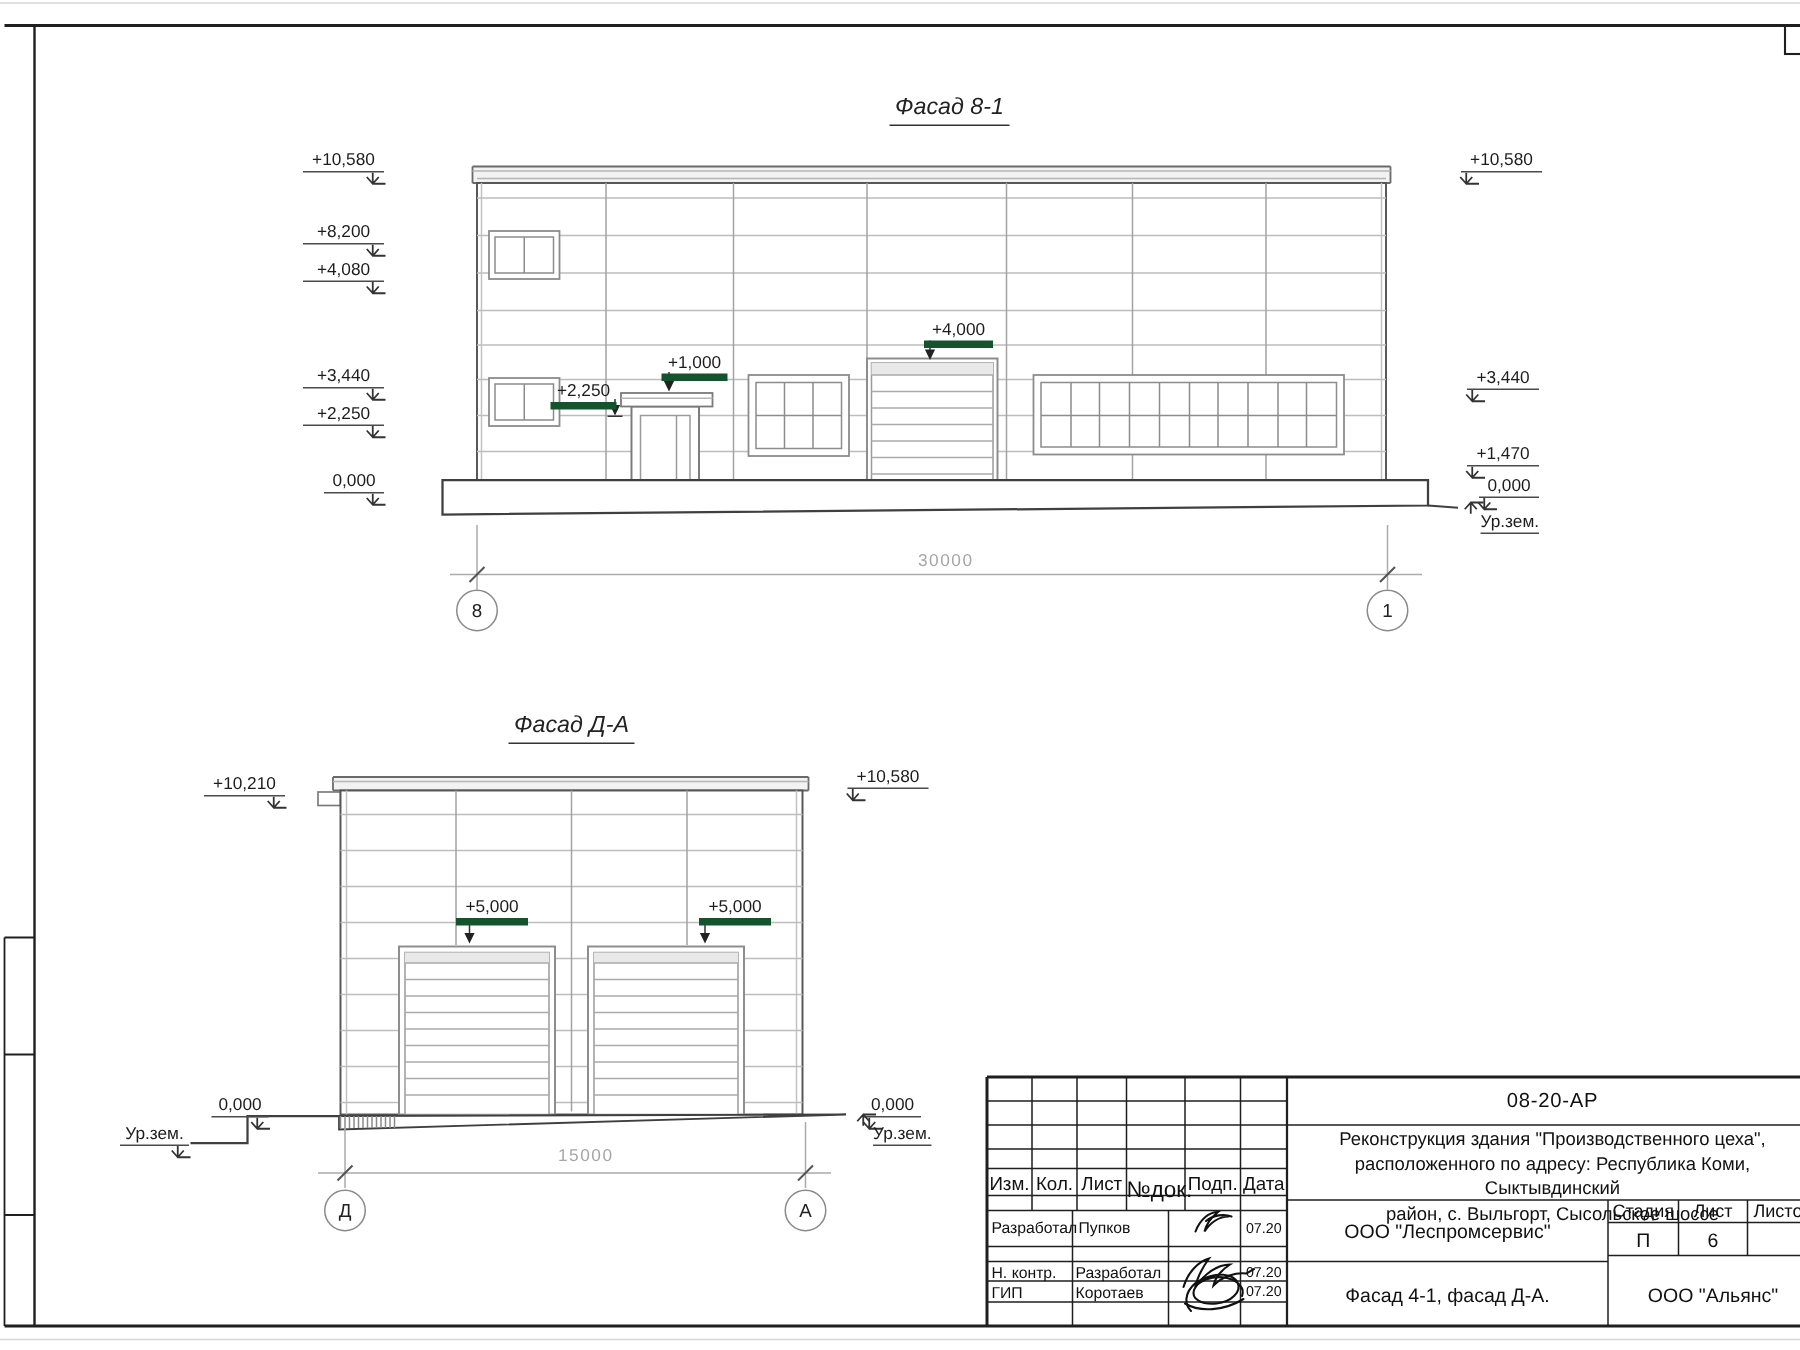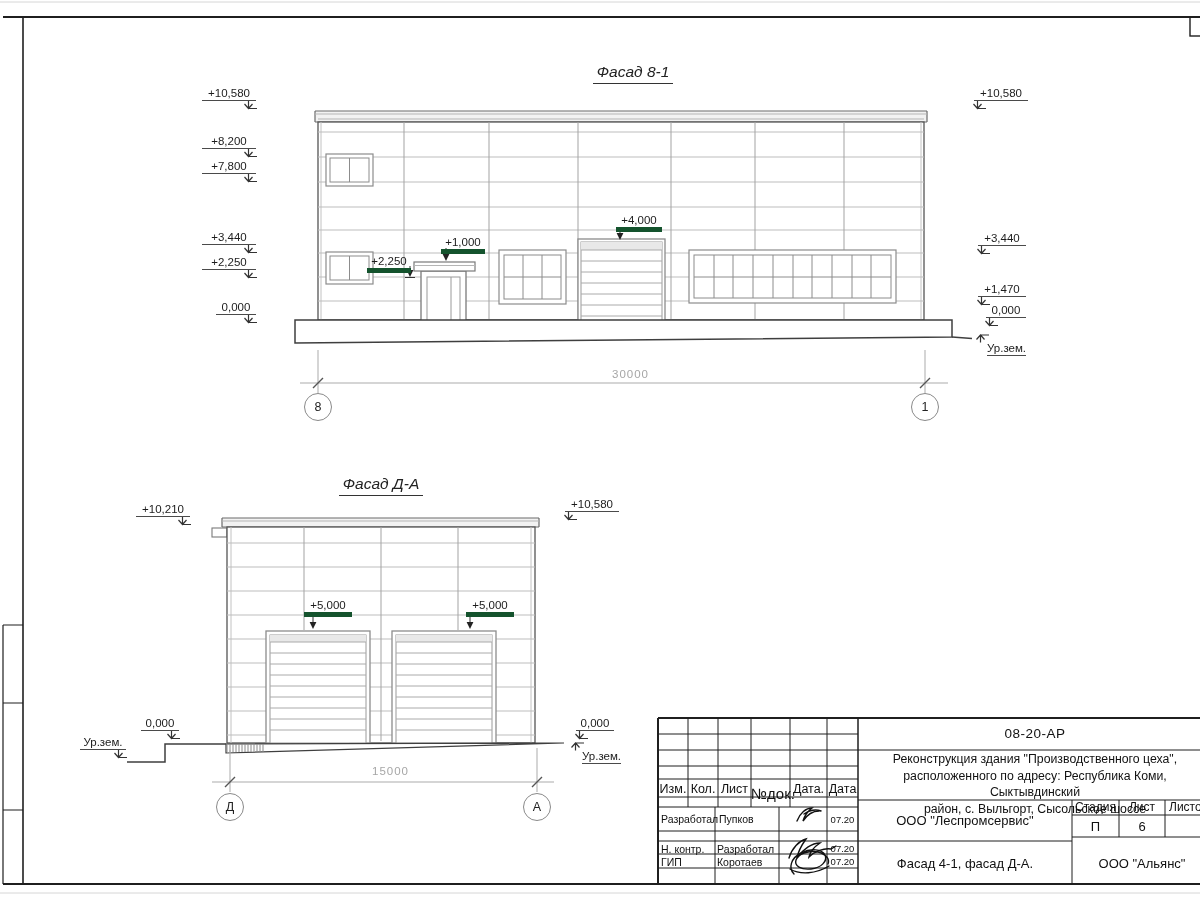--- a/index.html
+++ b/index.html
@@ -1,21 +1,21 @@
 <!DOCTYPE html>
 <html><head>
 <meta charset="utf-8">
 <style>
   html,body{margin:0;padding:0;background:#fff;}
   #sheet{position:relative;width:1200px;height:900px;background:#fff;overflow:hidden;
          font-family:"Liberation Sans", sans-serif;color:#1c1c1c;text-decoration:underline;}
   svg.linework{position:absolute;left:0;top:0;}
   
   .emark{position:absolute;font-size:11.5px;line-height:12px;text-align:center;}
-  .emark .et{display:block;border-bottom:1px solid #4a4a4a;padding-bottom:1px;white-space:nowrap;}
+  .emark .et{display:block;border-bottom:1px solid #4a4a4a;padding-bottom:1px;white-space:nowrap;margin-top:14px;}
   .ea{position:absolute;top:100%;}
   .ea-r{right:-2px;}
   .ea-l{left:-2px;}
   .ea path,.ga path{stroke:#333;stroke-width:1.2;fill:none;}
   
   .gmark{position:absolute;font-size:11.5px;line-height:12px;}
   .gmark .ga{position:absolute;left:0;top:0;}
   .gmark .gt{display:inline-block;margin:10px 0 0 12px;border-bottom:1px solid #4a4a4a;padding-bottom:1px;white-space:nowrap;}
   
   .lmark{position:absolute;font-size:11.5px;line-height:12px;text-align:center;}
@@ -198,21 +198,21 @@
         <path d="M5.5 0 V7.5 M1.5 3 L5.5 7.5 L9.5 3 M5.5 7.5 H14"></path>
       </svg>
   </div>
   <div class="emark" style="left:202px;top:135px;width:54px">
     <span class="et">+8,200</span>
     <svg class="ea ea-r" width="15" height="10" viewBox="0 0 15 10">
         <path d="M5.5 0 V7.5 M1.5 3 L5.5 7.5 L9.5 3 M5.5 7.5 H14"></path>
       </svg>
   </div>
   <div class="emark" style="left:202px;top:160px;width:54px">
-    <span class="et">+7,800</span>
+    <span class="et">+4,080</span>
     <svg class="ea ea-r" width="15" height="10" viewBox="0 0 15 10">
         <path d="M5.5 0 V7.5 M1.5 3 L5.5 7.5 L9.5 3 M5.5 7.5 H14"></path>
       </svg>
   </div>
   <div class="emark" style="left:202px;top:231px;width:54px">
     <span class="et">+3,440</span>
     <svg class="ea ea-r" width="15" height="10" viewBox="0 0 15 10">
         <path d="M5.5 0 V7.5 M1.5 3 L5.5 7.5 L9.5 3 M5.5 7.5 H14"></path>
       </svg>
   </div>
@@ -338,21 +338,21 @@
   <div class="tb tb-c tb-desc" style="left:858px;top:751px;width:354px">
     <div>Реконструкция здания "Производственного цеха",</div>
     <div>расположенного по адресу: Республика Коми, Сыктывдинский</div>
     <div>район, с. Выльгорт, Сысольское шоссе</div>
   </div>
 
   <div class="tb tb-c tb-h" style="left:658px;top:782px;width:30px">Изм.</div>
   <div class="tb tb-c tb-h" style="left:688px;top:782px;width:30px">Кол.</div>
   <div class="tb tb-c tb-h" style="left:718px;top:782px;width:33px">Лист</div>
   <div class="tb tb-c tb-hs" style="left:751px;top:785px;width:39px">№док.</div>
-  <div class="tb tb-c tb-h" style="left:790px;top:782px;width:37px">Дата.</div>
+  <div class="tb tb-c tb-h" style="left:790px;top:782px;width:37px">Подп.</div>
   <div class="tb tb-c tb-h" style="left:827px;top:782px;width:31px">Дата</div>
 
   <div class="tb tb-r" style="left:661px;top:813px">Разработал</div>
   <div class="tb tb-r" style="left:719px;top:813px">Пупков</div>
   <div class="tb tb-c tb-d" style="left:827px;top:814px;width:31px">07.20</div>
 
   <div class="tb tb-r" style="left:661px;top:843px">Н. контр.</div>
   <div class="tb tb-r" style="left:717px;top:843px">Разработал</div>
   <div class="tb tb-c tb-d" style="left:827px;top:843px;width:31px">07.20</div>
 

